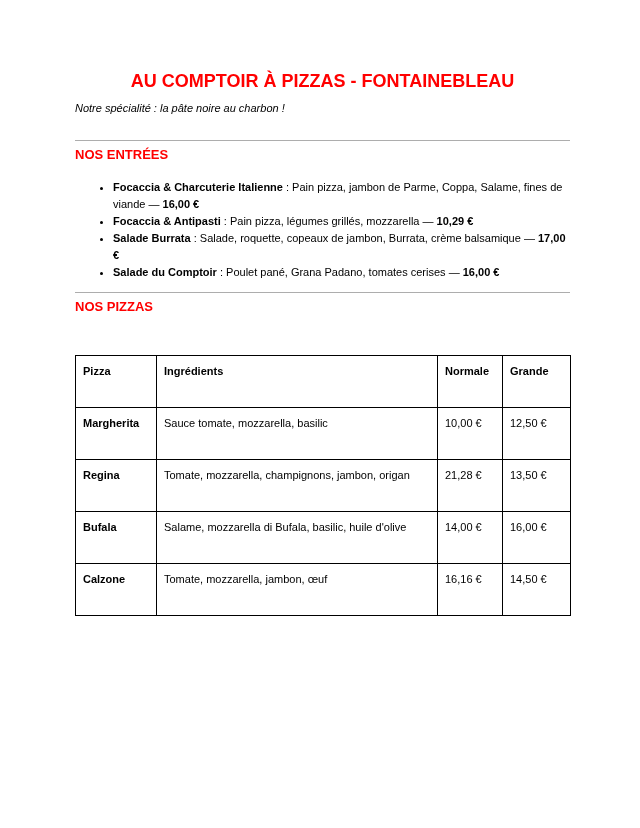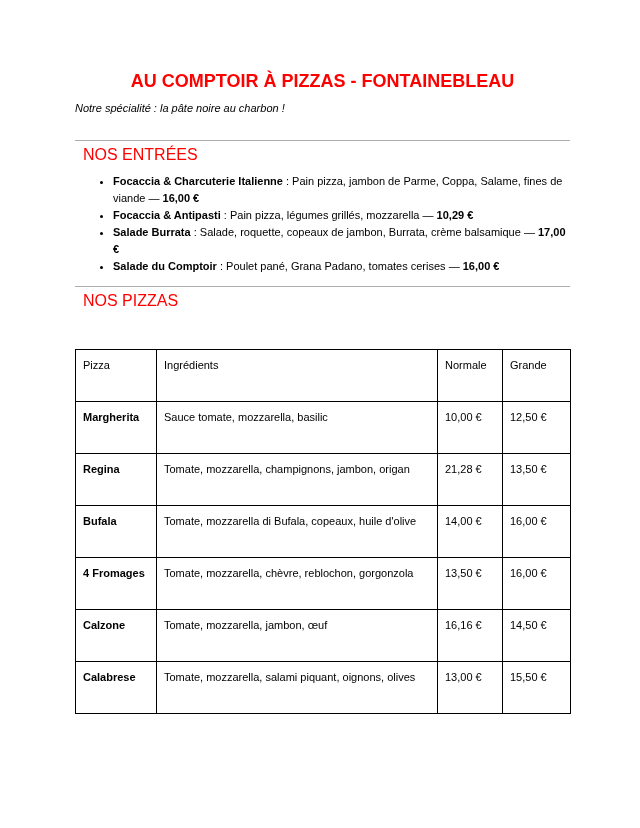--- a/index.html
+++ b/index.html
@@ -32,28 +32,28 @@
     line-height: 16px;
     font-style: italic;
   }
   .rule {
     border: none;
     border-top: 1.5px solid #adadad;
     margin: 24px 0 0 0;
   }
   .rule.rule-2 { margin-top: 11px; }
   .section-heading {
-    margin: 6px 0 0 8px;
+    margin: 6px 0 0 0;
     color: #ff0000;
-    font-size: 16px;
+    font-size: 13px;
     line-height: 16px;
-    font-weight: normal;
+    font-weight: bold;
   }
   ul.entree-list {
-    margin: 10px 0 0 0;
+    margin: 16px 0 0 0;
     padding: 0 0 0 38px;
     font-size: 11px;
     line-height: 17px;
   }
   ul.entree-list li { margin: 0; padding: 0; }
   .b { font-weight: bold; }
   table.pizza-table {
     margin-top: 40px;
     width: 495px;
     border-collapse: collapse;
@@ -63,21 +63,21 @@
   }
   table.pizza-table th,
   table.pizza-table td {
     border: 1px solid #000000;
     vertical-align: top;
     text-align: left;
     padding: 8px 7px;
     height: 52px;
     overflow: hidden;
   }
-  table.pizza-table th { font-weight: normal; }
+  table.pizza-table th { font-weight: bold; }
   col.c-pizza  { width: 81px; }
   col.c-ingr   { width: 281px; }
   col.c-norm   { width: 65px; }
   col.c-grande { width: 68px; }
   td.cell-name { font-weight: bold; }
 </style>
 </head>
 <body>
 
 <div class="doc-page">
@@ -132,38 +132,26 @@
         <td>12,50 €</td>
       </tr>
       <tr>
         <td class="cell-name">Regina</td>
         <td>Tomate, mozzarella, champignons, jambon, origan</td>
         <td>21,28 €</td>
         <td>13,50 €</td>
       </tr>
       <tr>
         <td class="cell-name">Bufala</td>
-        <td>Tomate, mozzarella di Bufala, copeaux, huile d'olive</td>
+        <td>Salame, mozzarella di Bufala, basilic, huile d'olive</td>
         <td>14,00 €</td>
-        <td>16,00 €</td>
-      </tr>
-      <tr>
-        <td class="cell-name">4 Fromages</td>
-        <td>Tomate, mozzarella, chèvre, reblochon, gorgonzola</td>
-        <td>13,50 €</td>
         <td>16,00 €</td>
       </tr>
       <tr>
         <td class="cell-name">Calzone</td>
         <td>Tomate, mozzarella, jambon, œuf</td>
         <td>16,16 €</td>
         <td>14,50 €</td>
       </tr>
-      <tr>
-        <td class="cell-name">Calabrese</td>
-        <td>Tomate, mozzarella, salami piquant, oignons, olives</td>
-        <td>13,00 €</td>
-        <td>15,50 €</td>
-      </tr>
     </tbody>
   </table>
 
 </div>
 
 </body></html>

